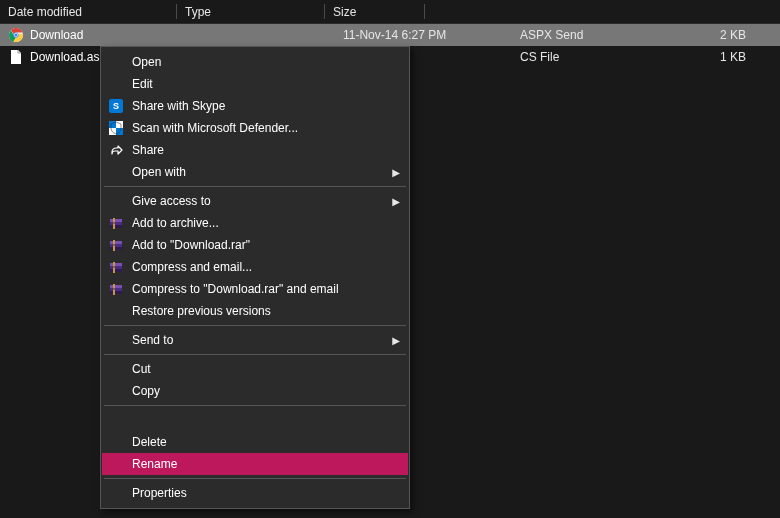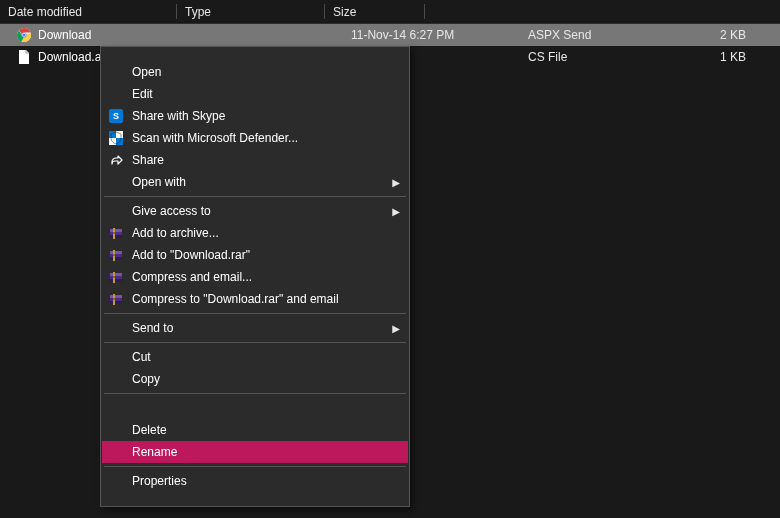--- a/index.html
+++ b/index.html
@@ -13,39 +13,39 @@
   .col-name { width: 335px; }
   .col-date { width: 177px; }
   .col-type { width: 148px; }
   .col-size { width: 100px; justify-content: flex-start; }
 
   .sort-arrow { position: absolute; left: 50%; top: -1px; transform: translateX(-50%); font-size: 9px; color: #c0c0c0; }
 
   
   .row { display: flex; height: 22px; align-items: center; }
   .row.selected { background: #777777; }
-  .cell { padding: 0 16px; display: flex; align-items: center; height: 100%; white-space: nowrap; overflow: hidden; }
+  .cell { padding: 0 8px; display: flex; align-items: center; height: 100%; white-space: nowrap; overflow: hidden; }
   .cell-name { width: 335px; gap: 6px; }
   .cell-date { width: 177px; color: #e6e6e6; }
   .cell-type { width: 148px; color: #e6e6e6; }
   .cell-size { width: 100px; justify-content: flex-end; color: #e6e6e6; padding-right: 14px; }
 
   .icon { width: 16px; height: 16px; display: inline-flex; align-items: center; justify-content: center; flex-shrink: 0; }
   .filename { color: #fff; }
 
   
   .context-menu {
     position: absolute;
     left: 100px;
     top: 46px;
     width: 310px;
     background: #2b2b2b;
     border: 1px solid #555;
     box-shadow: 3px 3px 6px rgba(0,0,0,0.5);
-    padding: 14px 1px;
+    padding: 4px 1px;
   }
   .cm-item {
     display: flex;
     align-items: center;
     height: 22px;
     padding: 0 8px 0 4px;
     color: #fff;
     cursor: default;
     position: relative;
   }
@@ -204,20 +204,24 @@
           <svg width="14" height="14" viewBox="0 0 14 14">
             <rect x="1" y="3" width="12" height="9" fill="#4b2e83"></rect>
             <rect x="1" y="3" width="12" height="3" fill="#7a4fb3"></rect>
             <rect x="1" y="9" width="12" height="3" fill="#2e1b52"></rect>
             <rect x="4" y="2" width="2" height="11" fill="#c29b38"></rect>
             <rect x="4" y="6" width="2" height="2" fill="#8a6a1f"></rect>
           </svg>
         </span>
         <span class="cm-label">Compress to "Download.rar" and email</span>
       </div>
+      <div class="cm-item">
+        <span class="cm-icon"></span>
+        <span class="cm-label">Restore previous versions</span>
+      </div>
       <div class="cm-sep"></div>
       <div class="cm-item">
         <span class="cm-icon"></span>
         <span class="cm-label">Send to</span>
         <span class="cm-arrow">▶</span>
       </div>
       <div class="cm-sep"></div>
       <div class="cm-item">
         <span class="cm-icon"></span>
         <span class="cm-label">Cut</span>

